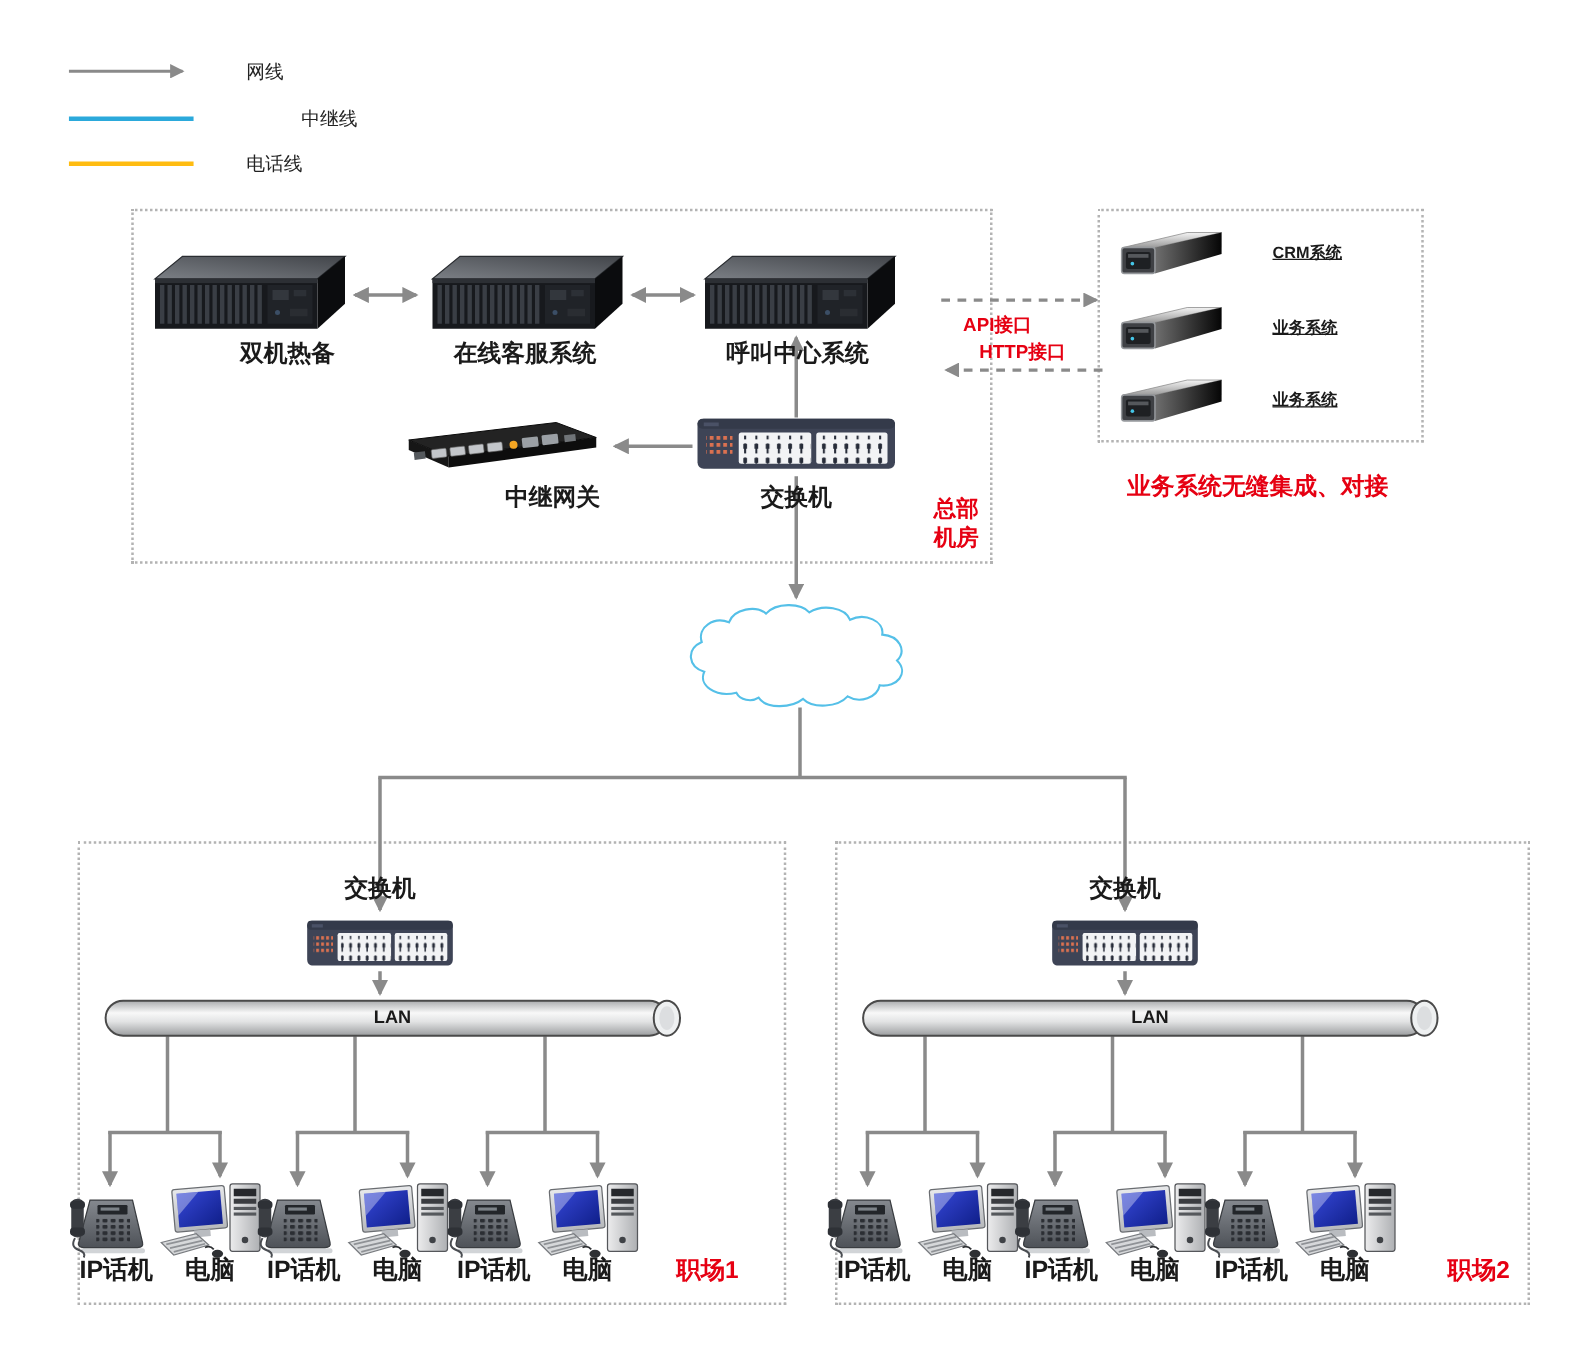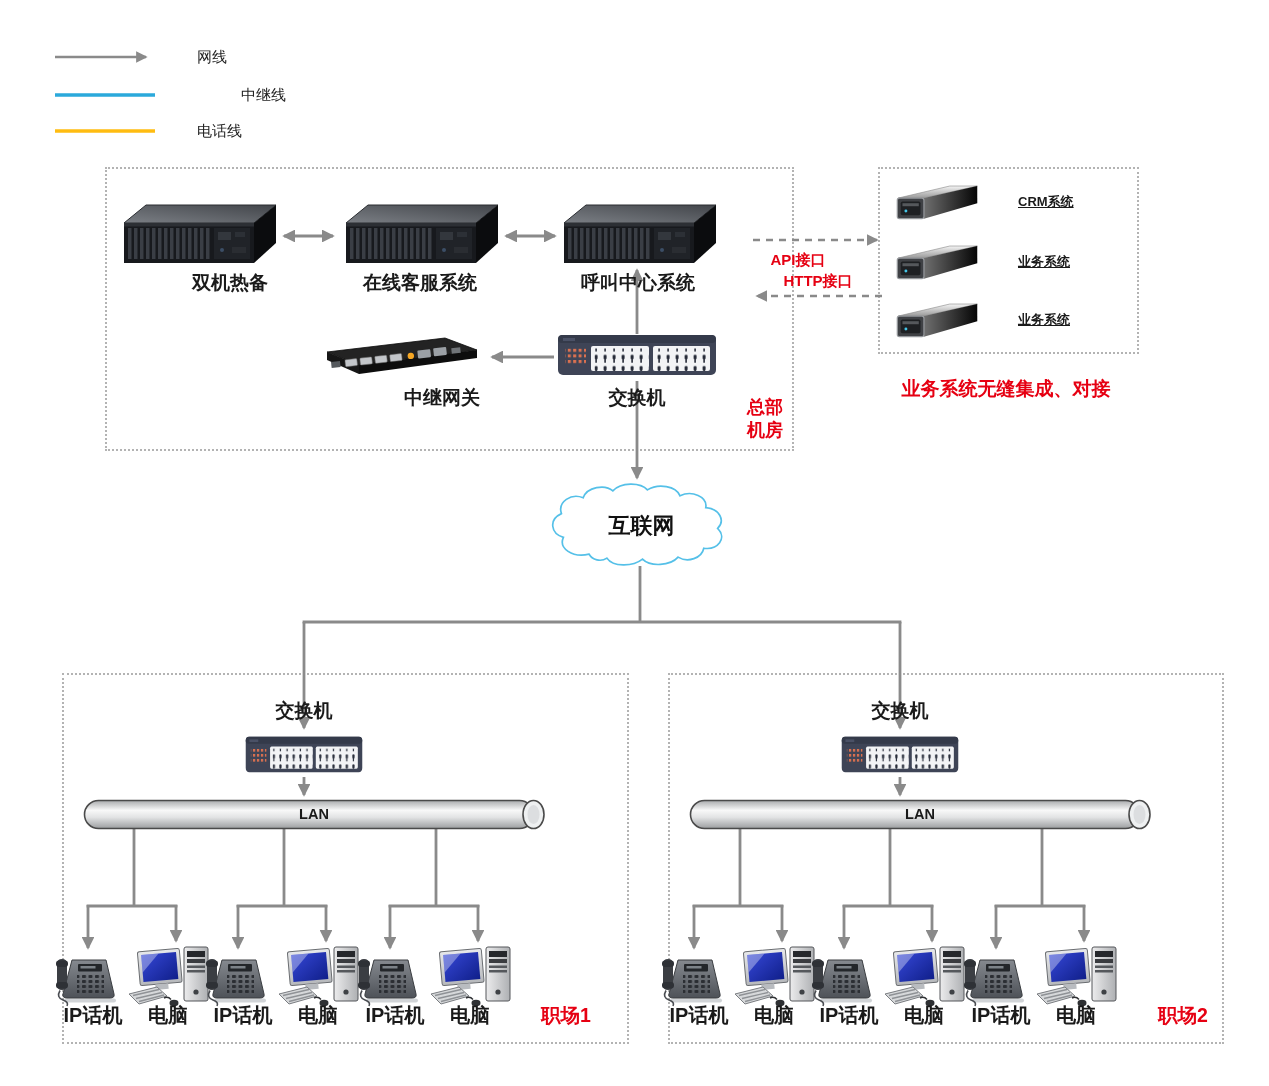--- a/index.html
+++ b/index.html
@@ -304,21 +304,20 @@
         <use href="#ic-mini"></use>
       </svg></div>
   <div class="lbl lbl-left md" style="left:1018px;top:193px;">CRM系统</div>
   <div class="lbl lbl-left md" style="left:1018px;top:253px;">业务系统</div>
   <div class="lbl lbl-left md" style="left:1018px;top:311px;">业务系统</div>
   <div class="lbl red cap" style="left:1006px;top:366px;margin-top:10px;">业务系统无缝集成、对接</div>
 
   <div class="ic" style="left:542px;top:482px;"><svg width="199" height="87">
         <use href="#ic-cloud"></use>
       </svg></div>
-  <div class="cloud-text">互联网</div>
 
   <div class="lbl" style="left:304px;top:698px;">交换机</div>
   <div class="ic" style="left:245px;top:734px;"><svg width="118" height="41" viewBox="0 0 160 46" preserveAspectRatio="none">
         <use href="#ic-switch"></use>
       </svg></div>
   <div class="ic" style="left:82px;top:799px;"><svg width="465" height="31">
         <use href="#ic-pipe"></use>
       </svg></div>
   <div class="lbl lan" style="left:314px;top:806px;">LAN</div>
 

